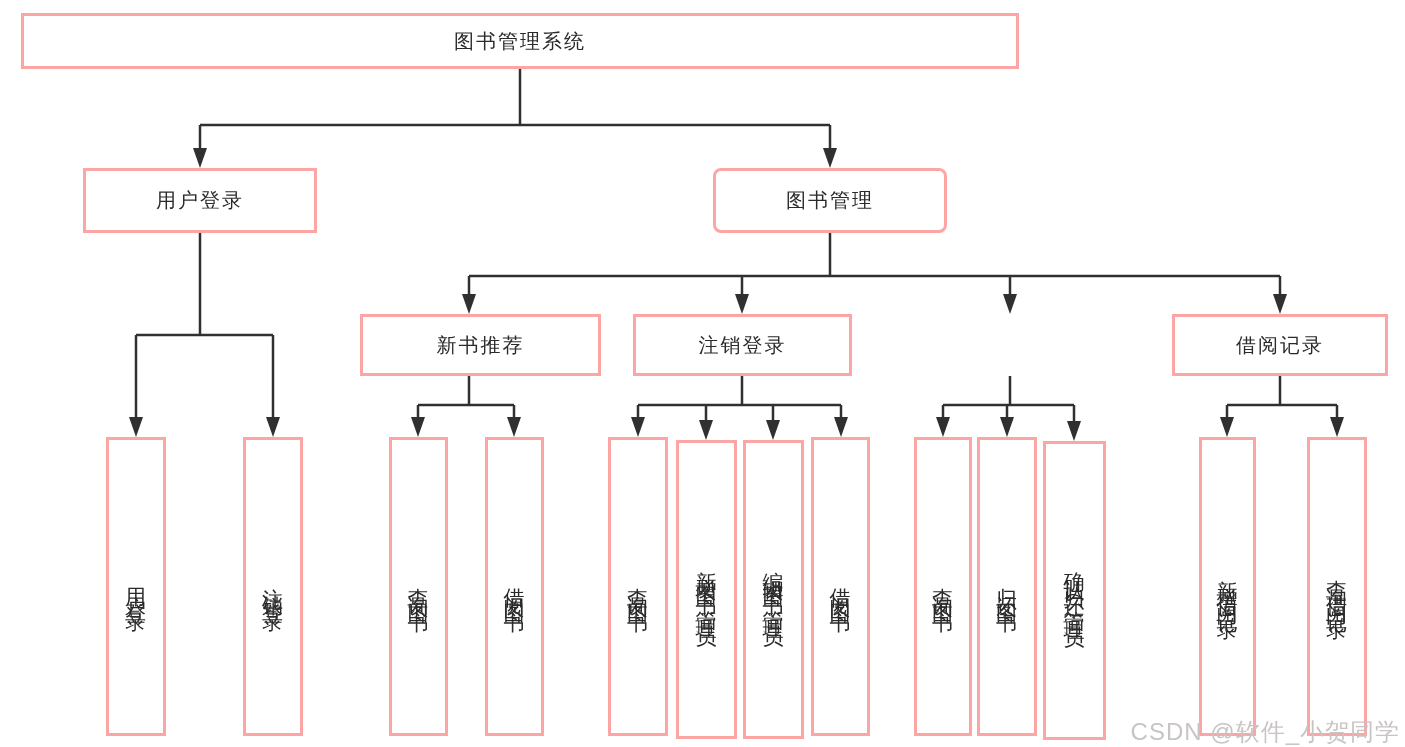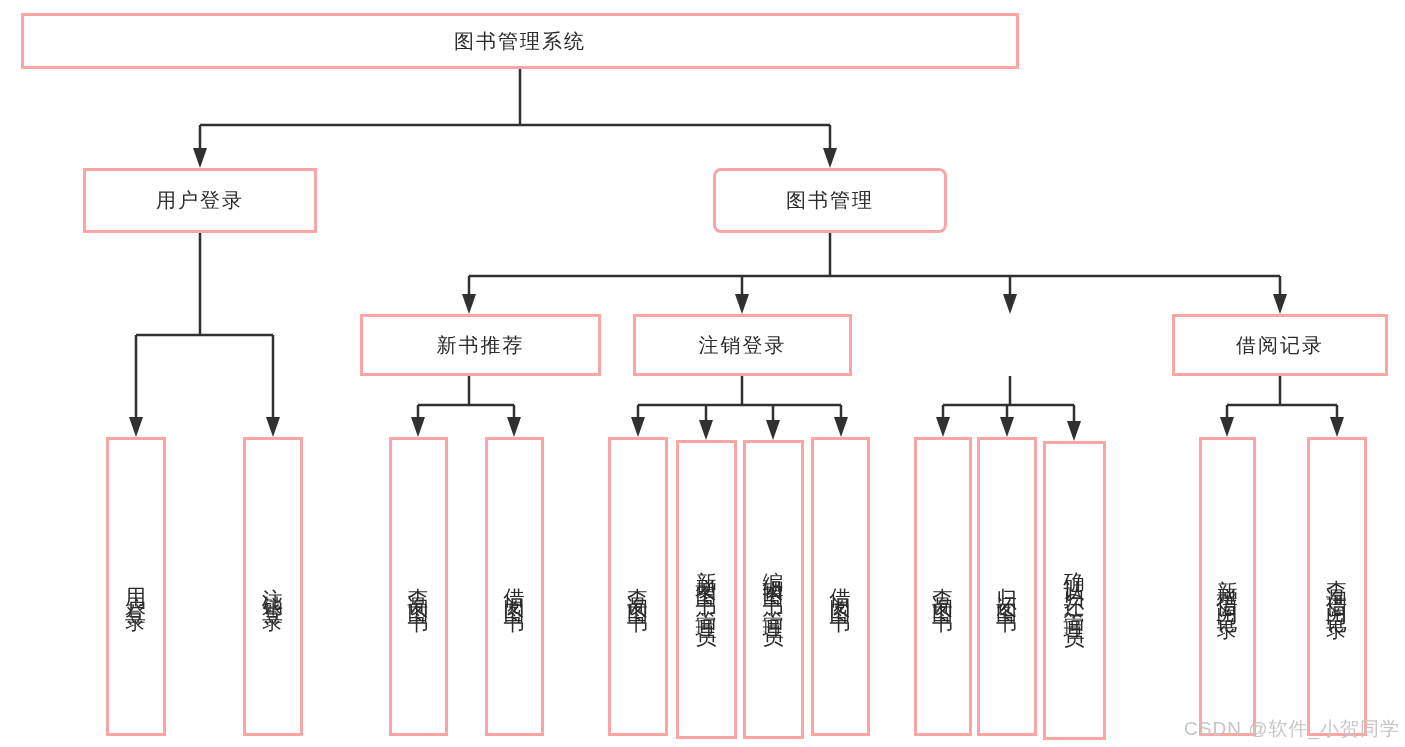--- a/index.html
+++ b/index.html
@@ -15,21 +15,21 @@
   .hbox { font-size:20px; letter-spacing:2px; white-space:nowrap; }
   .vbox span {
     writing-mode:vertical-rl; text-orientation:mixed;
     font-size:21px; line-height:1.0; letter-spacing:8px; white-space:nowrap;
   }
   svg.connectors { position:absolute; left:0; top:0; z-index:1; }
   svg.connectors path, svg.connectors line { stroke:#303030; stroke-width:2.5; fill:none; }
   svg.connectors polygon { fill:#303030; stroke:none; }
   .watermark {
     position:absolute; right:5px; top:716px; z-index:5;
-    font-size:19px; letter-spacing:1px; color:#c9c4c4; white-space:nowrap;
+    font-size:24px; letter-spacing:1px; color:#c9c4c4; white-space:nowrap;
   }
 </style>
 </head>
 <body>
 
 <div class="canvas">
 
   <svg class="connectors" width="1405" height="747">
 
     <path d="M520 69 V125 M200 125 H830"></path>

